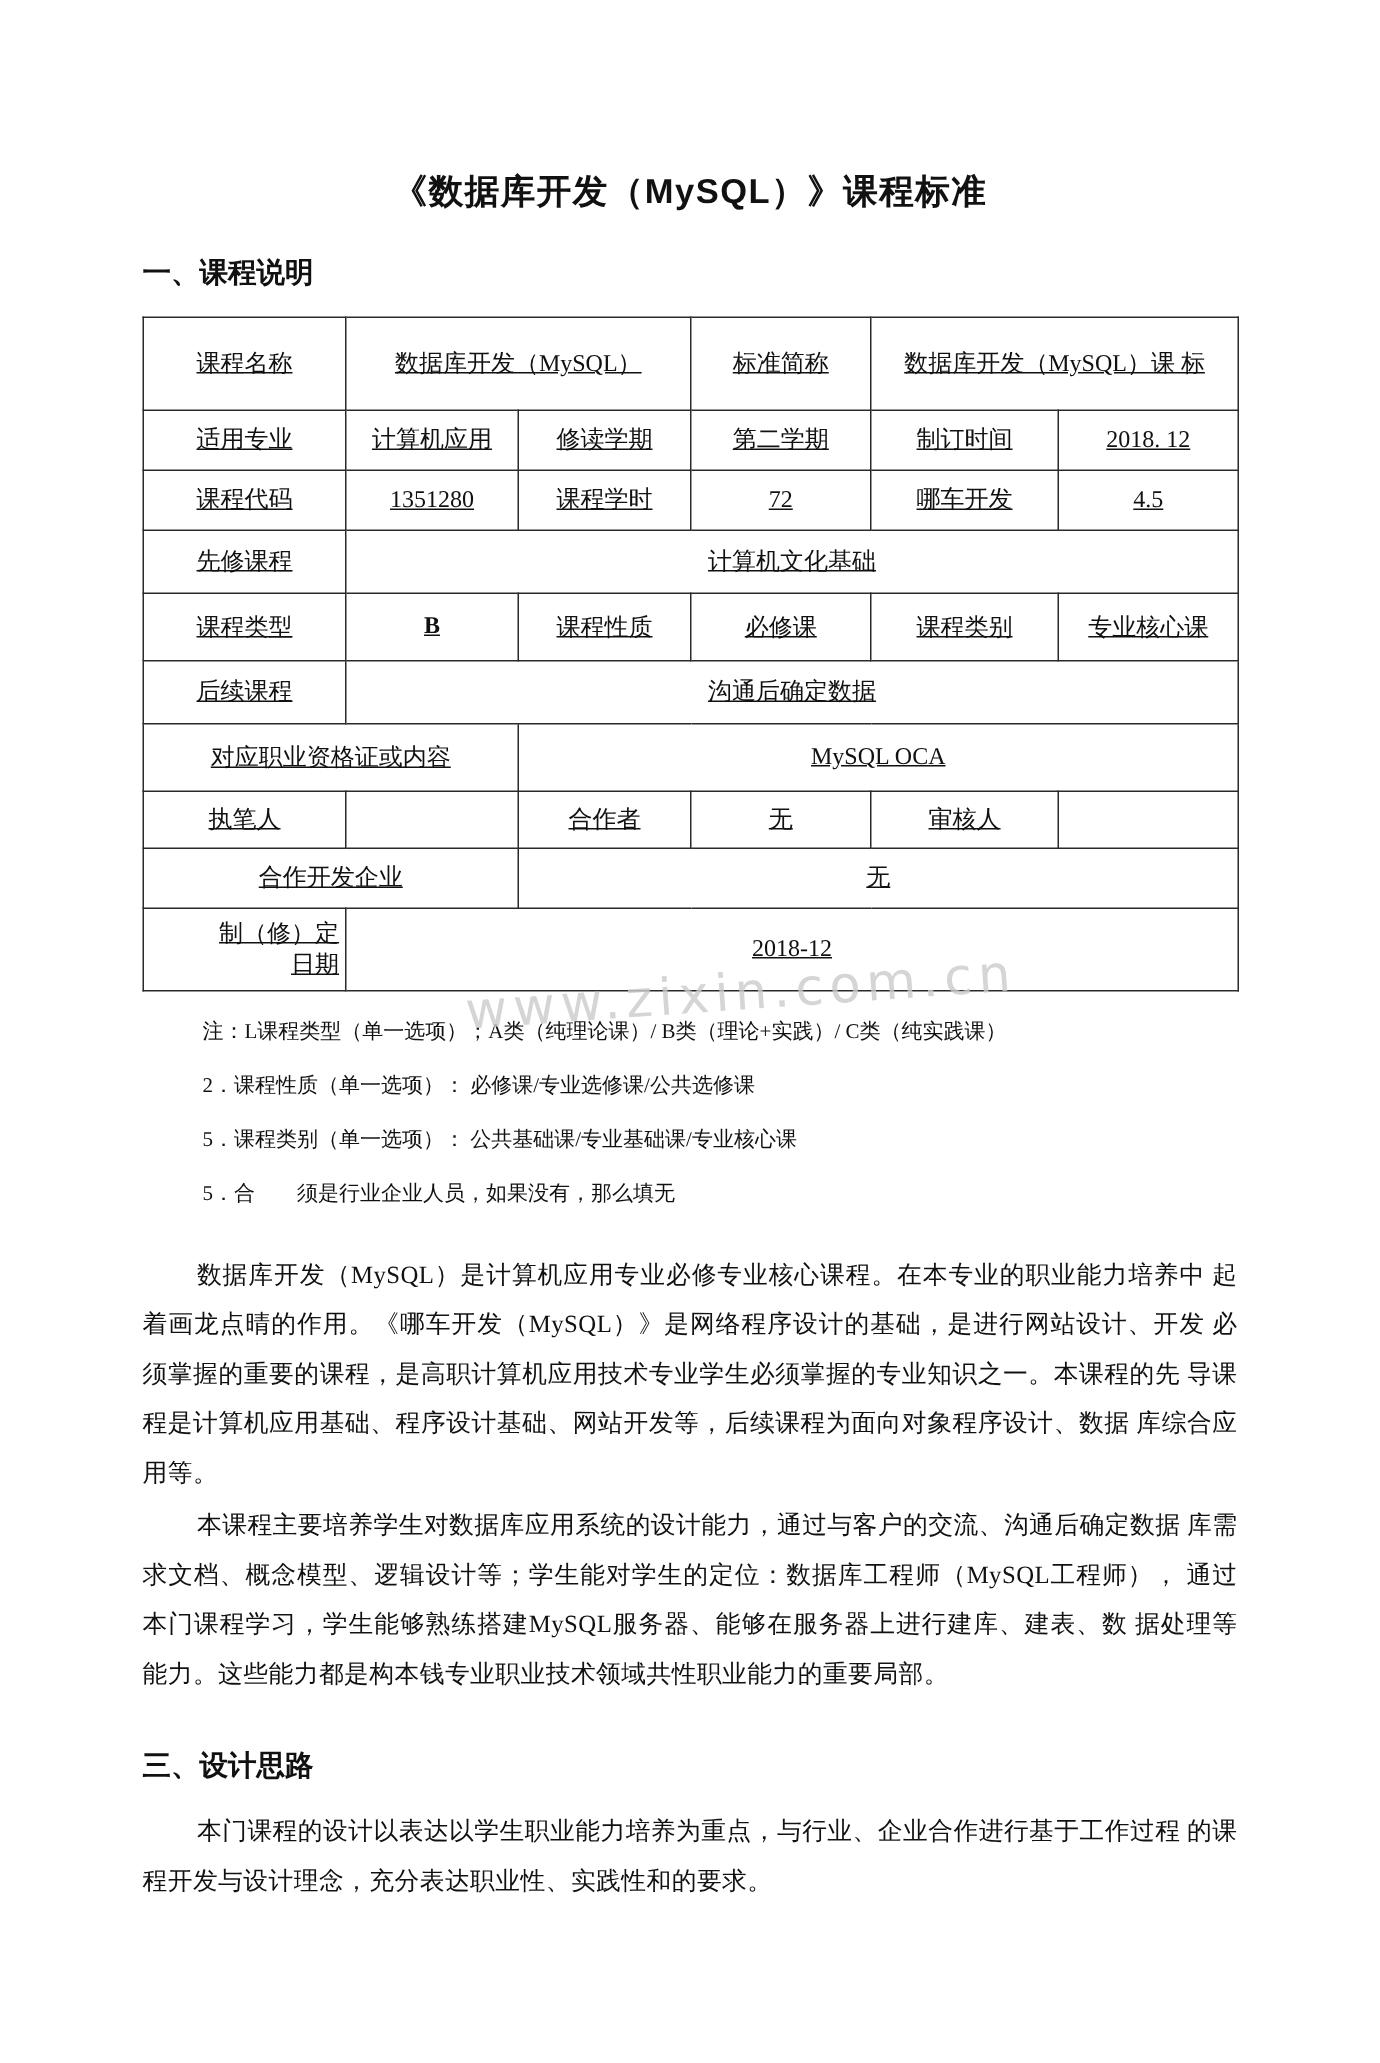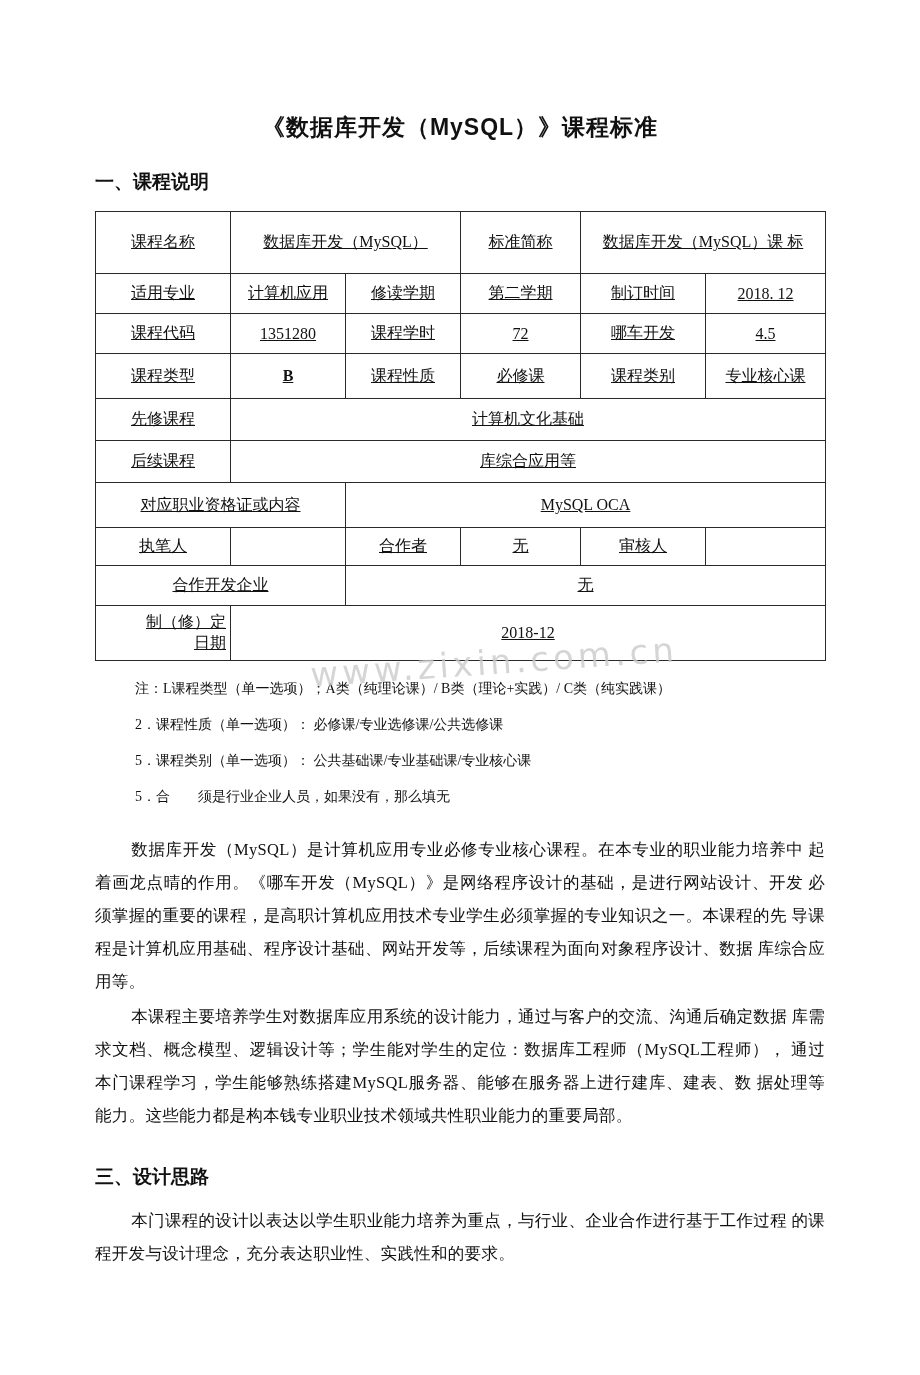--- a/index.html
+++ b/index.html
@@ -80,35 +80,35 @@
       <td>2018. 12</td>
     </tr>
     <tr style="height:40px">
       <td class="lab">课程代码</td>
       <td>1351280</td>
       <td class="lab-mid">课程学时</td>
       <td>72</td>
       <td class="lab-mid">哪车开发</td>
       <td>4.5</td>
     </tr>
+    <tr style="height:42px">
+      <td class="lab">先修课程</td>
+      <td colspan="5">计算机文化基础</td>
+    </tr>
     <tr style="height:45px">
       <td class="lab">课程类型</td>
       <td class="big">B</td>
       <td class="lab-mid">课程性质</td>
       <td>必修课</td>
       <td class="lab-mid">课程类别</td>
       <td>专业核心课</td>
     </tr>
     <tr style="height:42px">
-      <td class="lab">先修课程</td>
-      <td colspan="5">计算机文化基础</td>
-    </tr>
-    <tr style="height:42px">
       <td class="lab">后续课程</td>
-      <td colspan="5">库综合应用等</td>
+      <td colspan="5">沟通后确定数据</td>
     </tr>
     <tr style="height:45px">
       <td colspan="2" class="lab">对应职业资格证或内容</td>
       <td colspan="4">MySQL OCA</td>
     </tr>
     <tr style="height:38px">
       <td class="lab">执笔人</td>
       <td></td>
       <td>合作者</td>
       <td>无</td>

